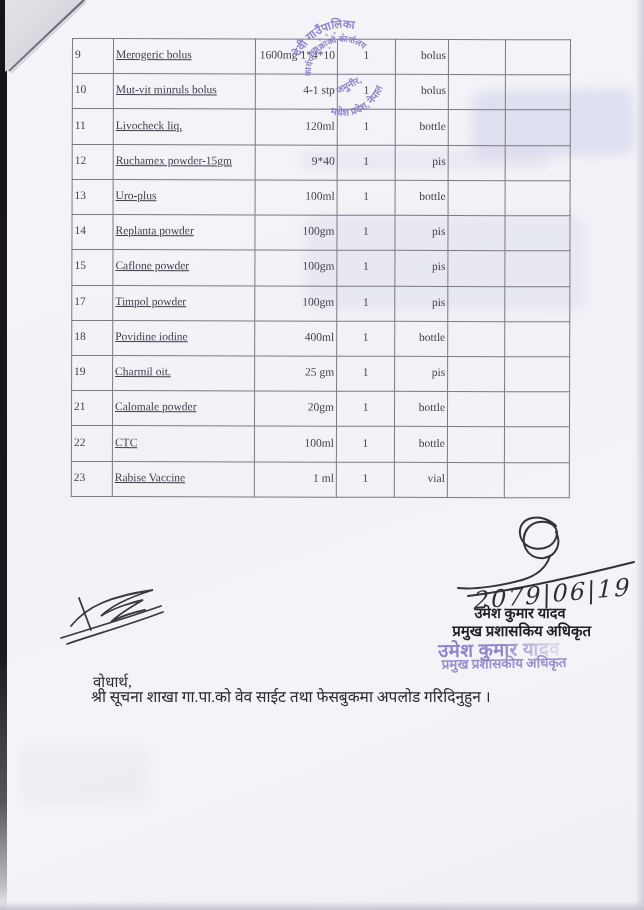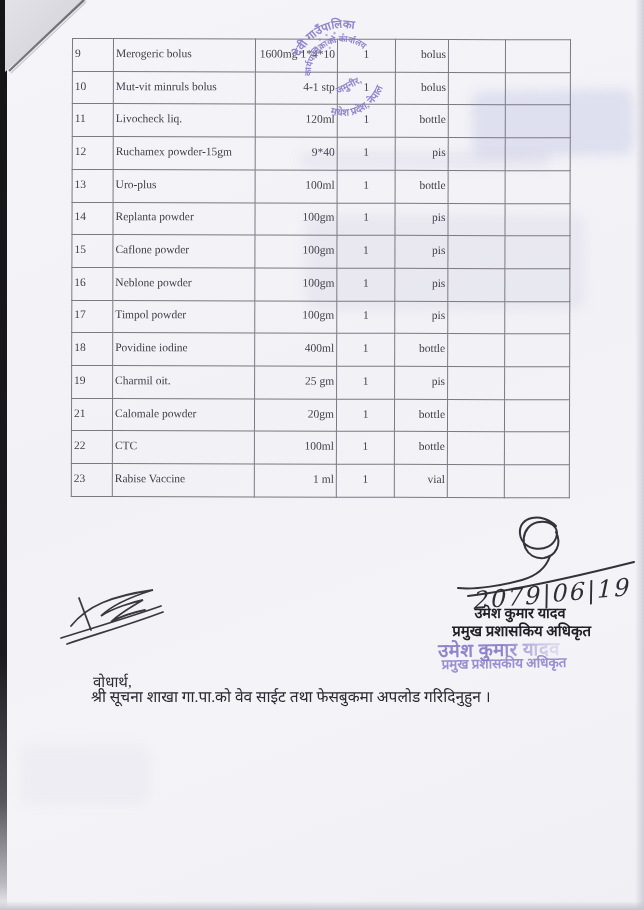--- a/index.html
+++ b/index.html
@@ -31,21 +31,21 @@
   table.supply{
     position:absolute;left:72px;top:38px;width:498px;height:459px;
     border-collapse:collapse;table-layout:fixed;transform:rotate(0.15deg);
     transform-origin:left top;
   }
   table.supply td{
     border:1px solid #7b7982;font-size:11.5px;color:#403e49;
     vertical-align:middle;padding:2px 2px 6px 2px;white-space:nowrap;overflow:visible;
   }
   td.c-sn{padding-left:11px;text-align:left;}
-  td.c-item{padding-left:9px;text-align:left;}
+  td.c-item{padding-left:9px;text-align:left;text-decoration:underline;}
   td.c-dose{text-align:right;font-size:11px;}
   td.c-qty{text-align:center;}
   td.c-unit{text-align:right;}
 
   
   .round-stamp{position:absolute;left:272px;top:2px;opacity:.88;pointer-events:none;}
 
   
   .sig-svg{position:absolute;left:438px;top:510px;pointer-events:none;}
   .print-name{position:absolute;left:450px;top:602px;width:140px;text-align:center;
@@ -141,29 +141,20 @@
           <td class="c-item">Replanta powder</td>
           <td class="c-dose">100gm</td>
           <td class="c-qty">1</td>
           <td class="c-unit">pis</td>
           <td class="c-col6"></td>
           <td class="c-col7"></td>
         </tr>
         <tr>
           <td class="c-sn">15</td>
           <td class="c-item">Caflone powder</td>
-          <td class="c-dose">100gm</td>
-          <td class="c-qty">1</td>
-          <td class="c-unit">pis</td>
-          <td class="c-col6"></td>
-          <td class="c-col7"></td>
-        </tr>
-        <tr>
-          <td class="c-sn">16</td>
-          <td class="c-item">Neblone powder</td>
           <td class="c-dose">100gm</td>
           <td class="c-qty">1</td>
           <td class="c-unit">pis</td>
           <td class="c-col6"></td>
           <td class="c-col7"></td>
         </tr>
         <tr>
           <td class="c-sn">17</td>
           <td class="c-item">Timpol powder</td>
           <td class="c-dose">100gm</td>

